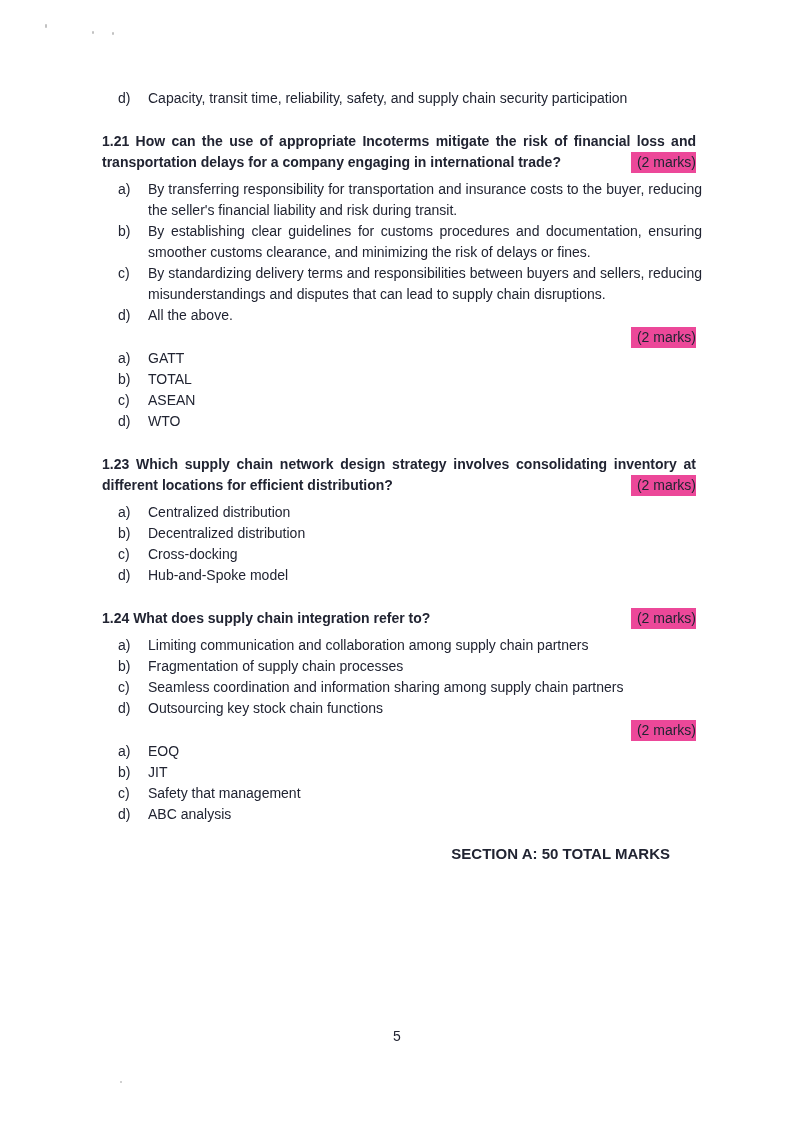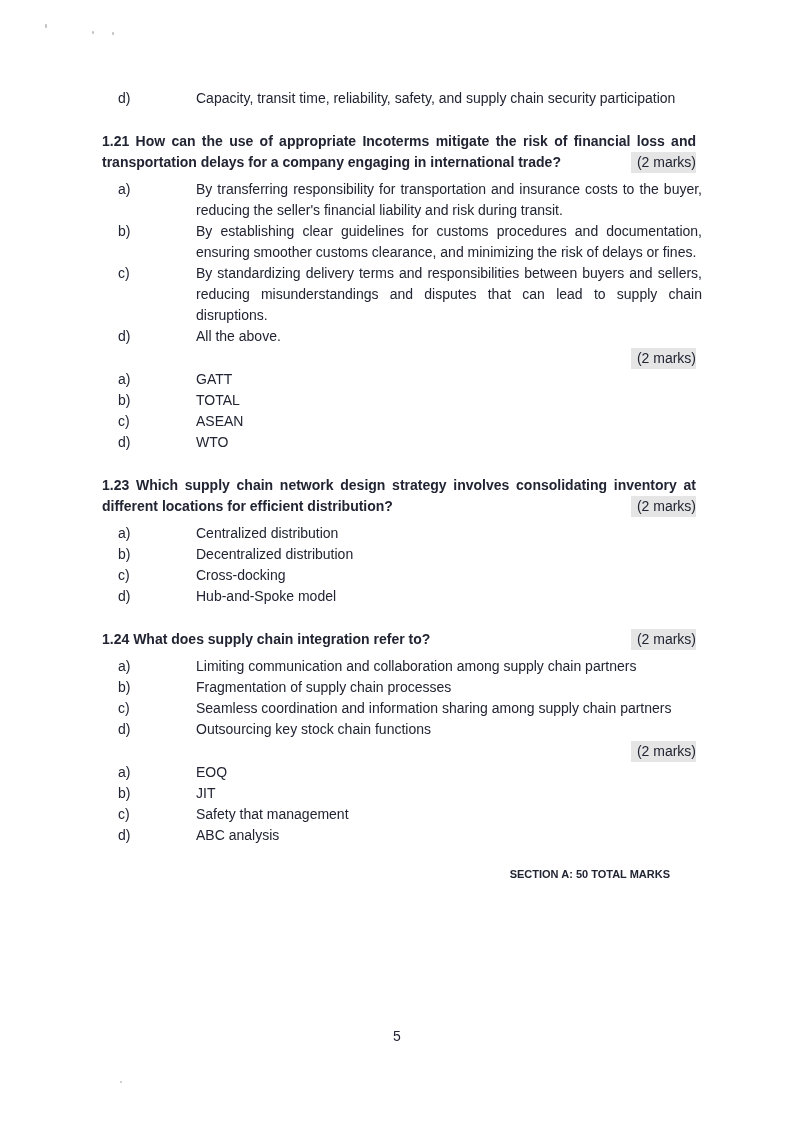--- a/index.html
+++ b/index.html
@@ -21,37 +21,37 @@
   .q-heading {
     position: relative;
     margin: 6px;
     font-weight: 700;
     text-align: justify;
   }
   .q-marks {
     position: absolute;
     right: 0; bottom: 0;
     font-weight: 400;
-    background: #e5e5e5;
+    background: #ec4899;
     padding-left: 6px;
   }
   .question { margin-top: 22px; }
   .options { margin: 0; }
   .option {
     display: flex;
     padding-left: 22px;
   }
   .opt-letter { flex: 0 0 30px; width: 30px; }
-  .opt-text { flex: 1; text-align: justify; margin-left: 48px; }
+  .opt-text { flex: 1; text-align: justify; }
   .footer-line {
     margin-top: 18px;
     font-weight: 700;
     text-align: right;
     padding-right: 32px;
-    font-size: 11px;
+    font-size: 15px;
   }
   .page-number {
     position: absolute;
     top: 1026px; left: 0;
     width: 794px;
     text-align: center;
     font-size: 14px;
     line-height: 21px;
   }
   .speck {

